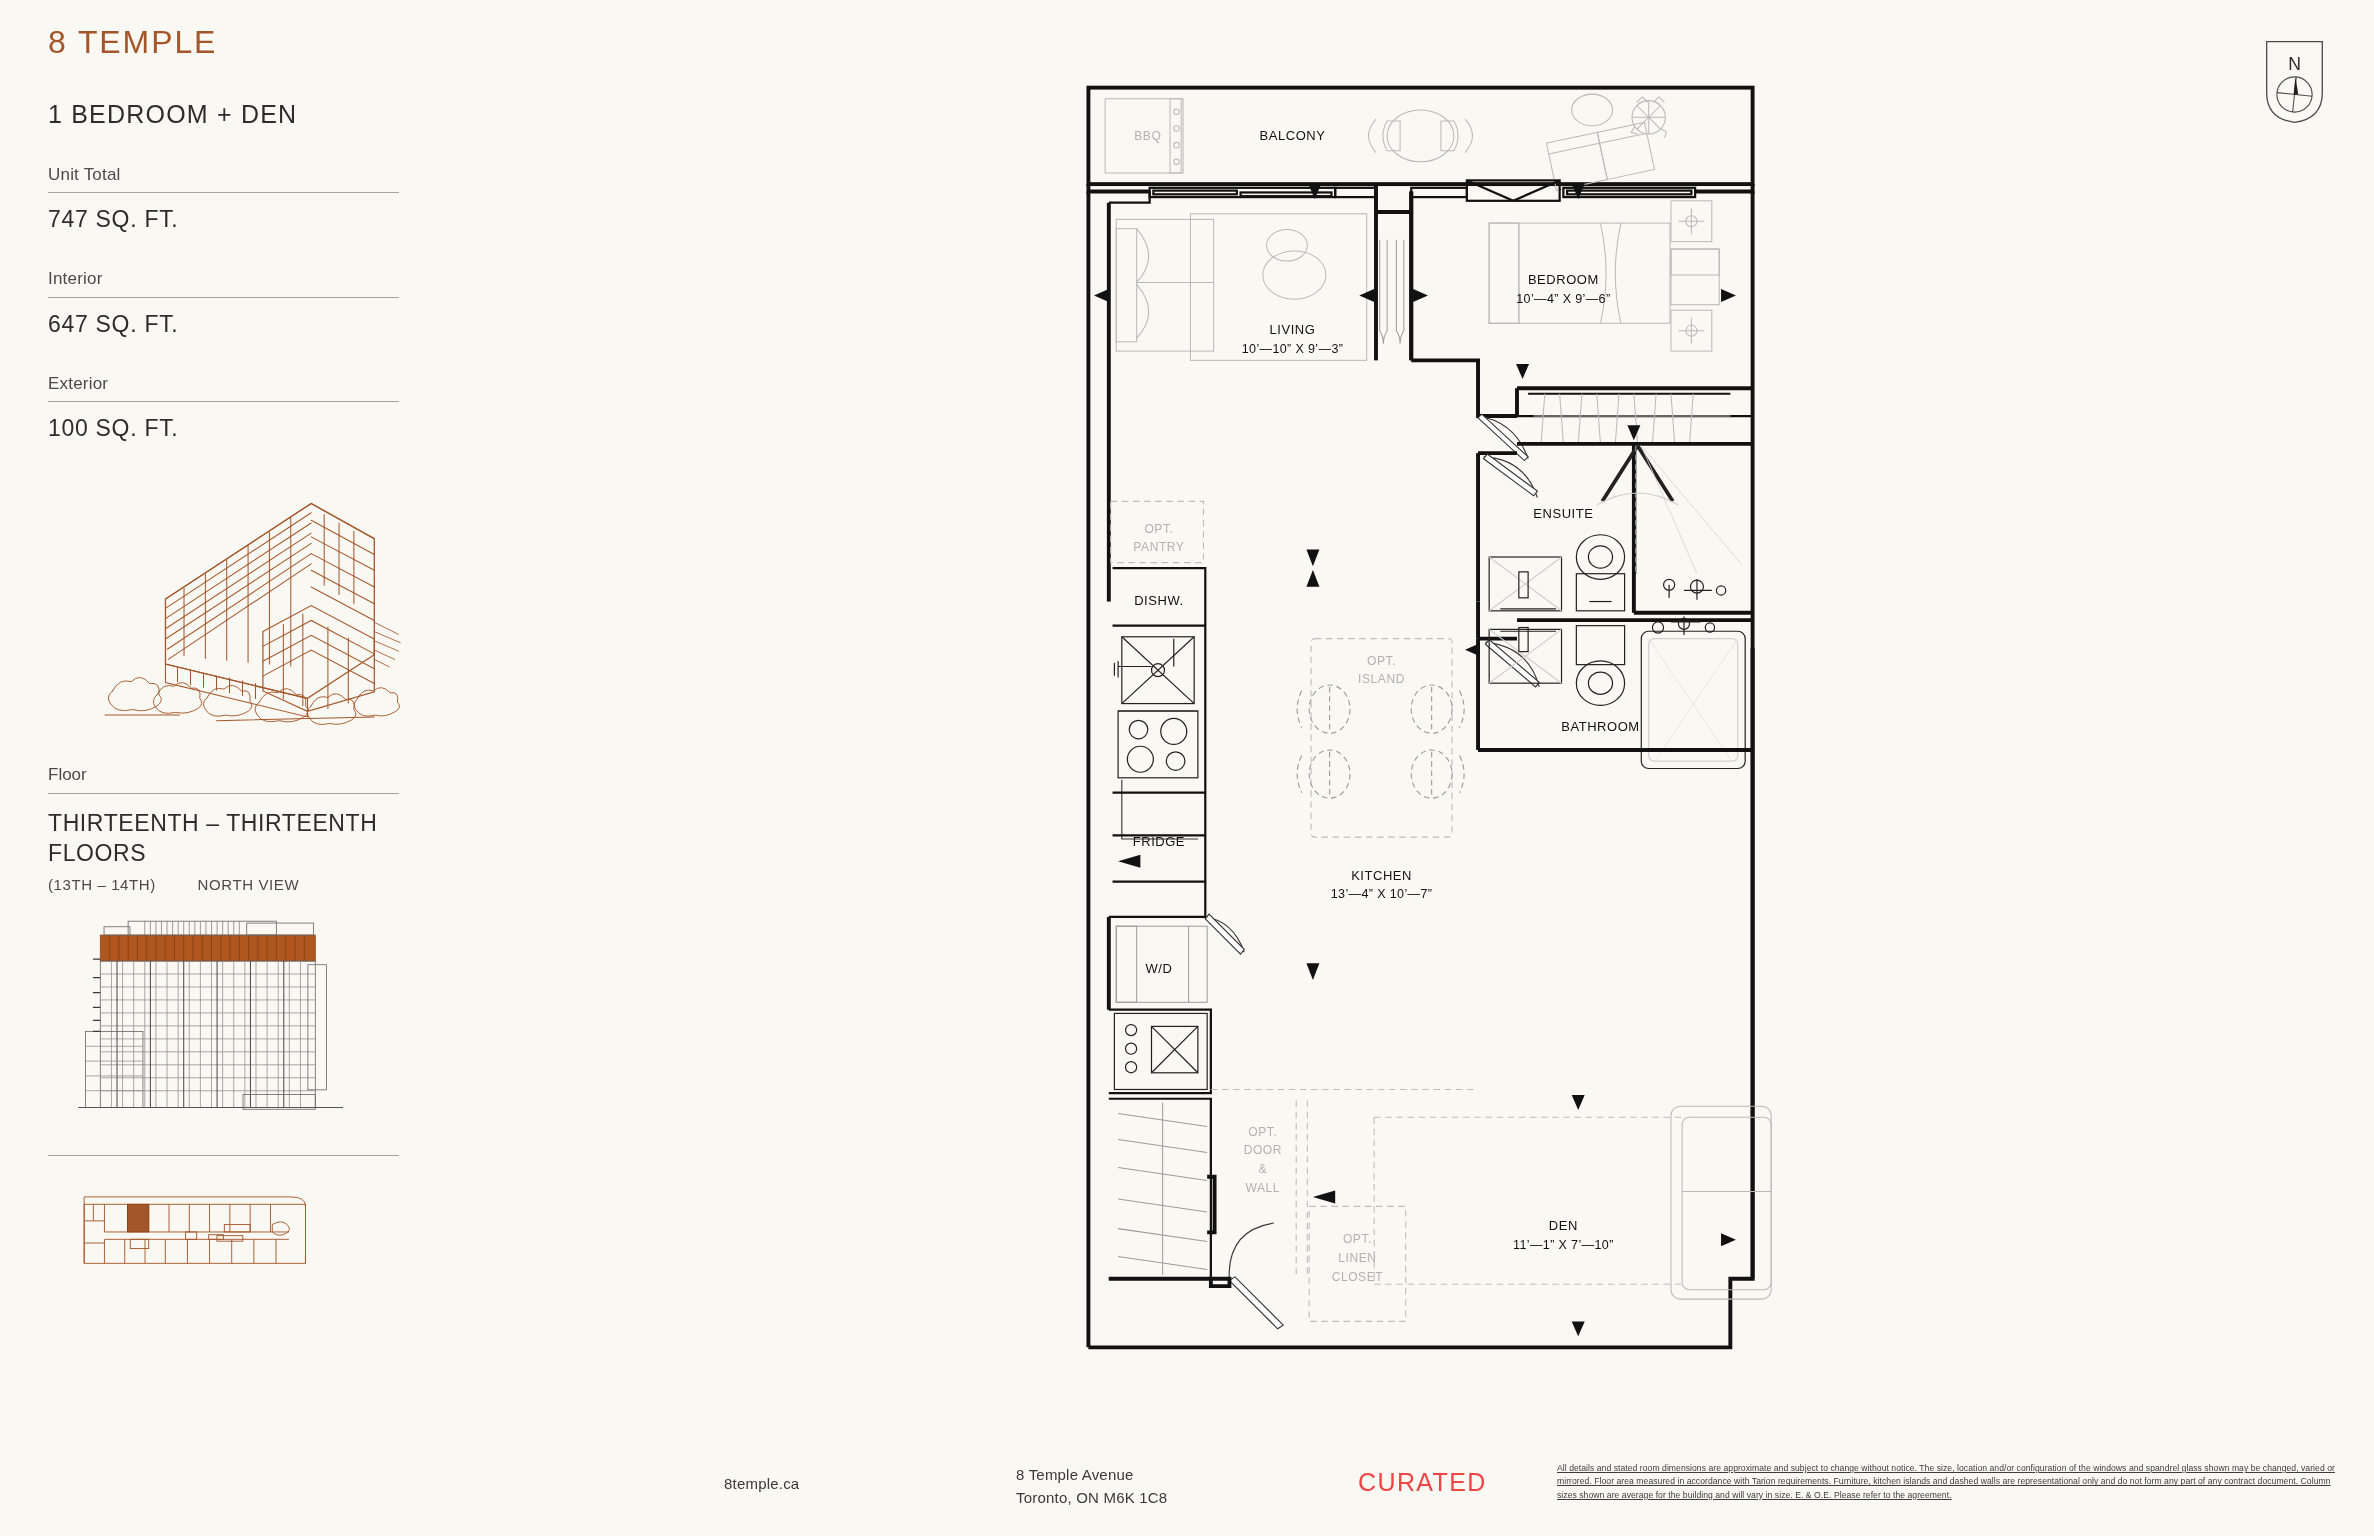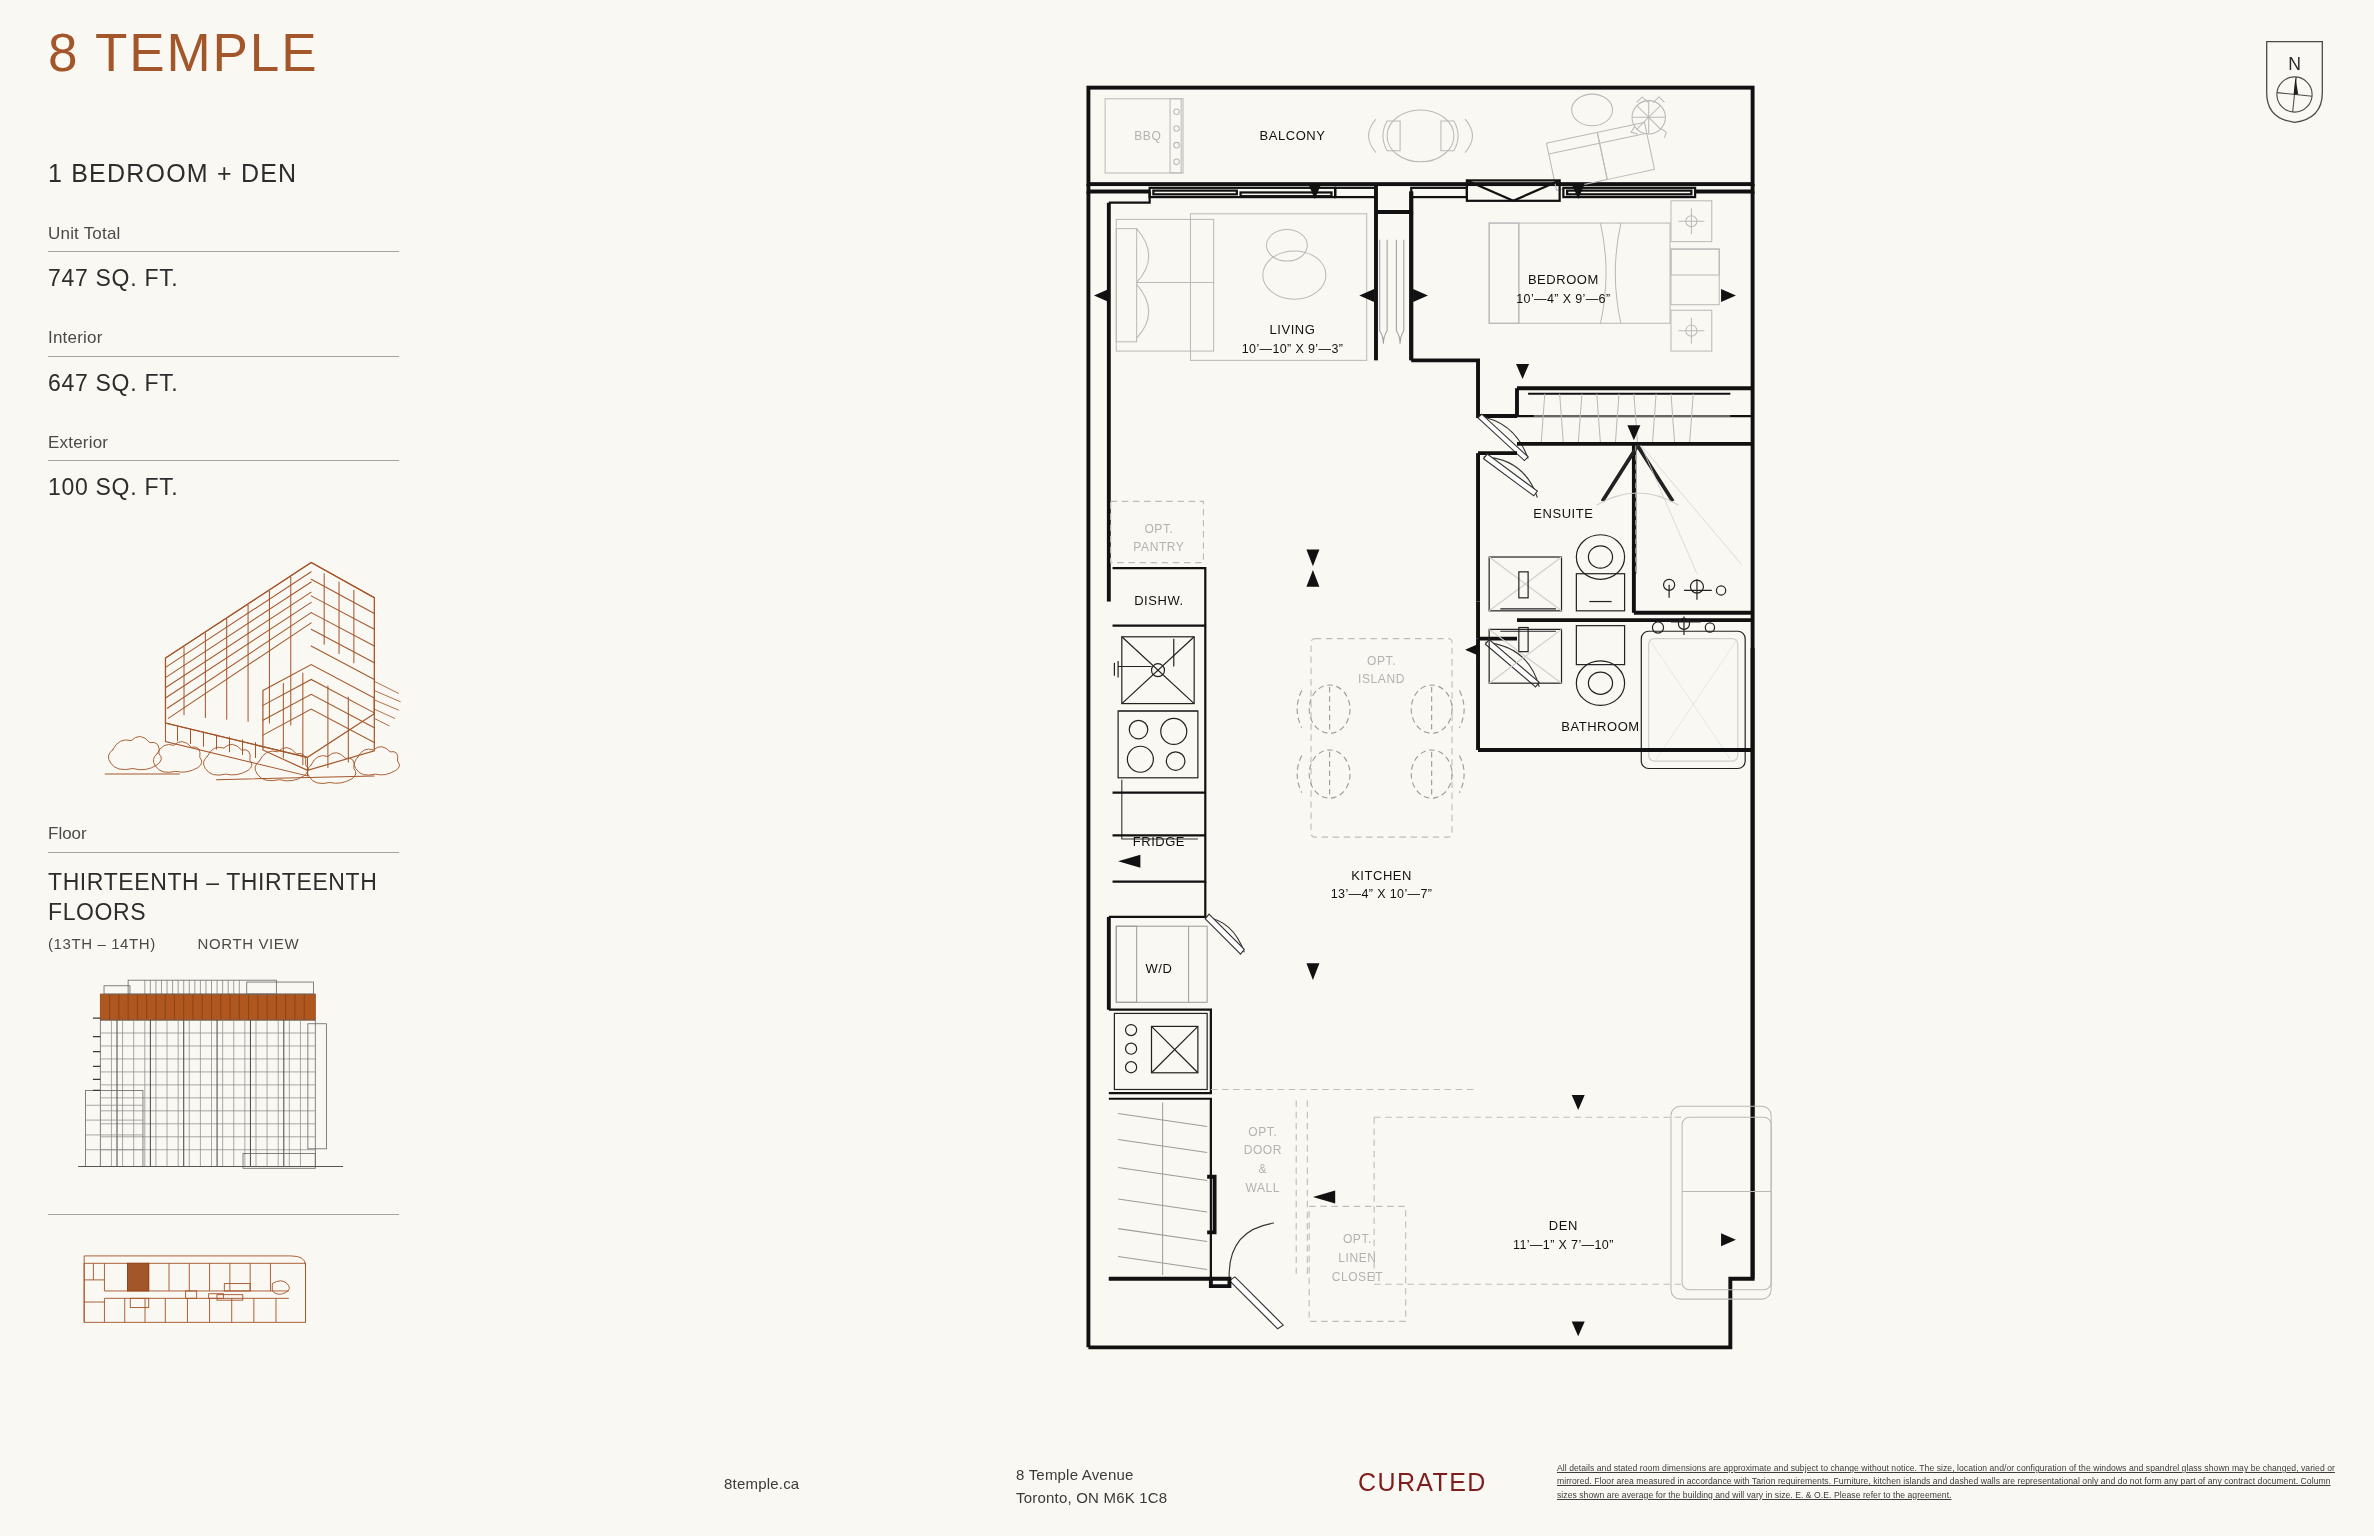--- a/index.html
+++ b/index.html
@@ -18,26 +18,26 @@
 
   
   .sidebar {
     position: absolute;
     left: 48px;
     top: 26px;
     width: 352px;
   }
   .brand {
     font-family: "Liberation Sans", sans-serif;
-    font-size: 53px;
+    font-size: 32px;
     letter-spacing: 1.9px;
     color: #a4562b;
     font-weight: 400;
     line-height: 1;
-    margin-bottom: 80px;
+    margin-bottom: 42px;
   }
   .unit-type {
     font-size: 25px;
     letter-spacing: 1.2px;
     color: #2d2d2d;
     font-weight: 400;
     margin-bottom: 27px;
   }
   .spec-block { margin-bottom: 28px; margin-top: 36px; }
   .spec-label {
@@ -135,21 +135,21 @@
   .f-site {
     position: absolute; left: 724px; top: 11px;
     font-size: 15px; color: #3a3a3a; letter-spacing: 0.2px;
   }
   .f-addr {
     position: absolute; left: 1016px; top: 0px;
     font-size: 15px; color: #3a3a3a; line-height: 1.5; letter-spacing: 0.2px;
   }
   .f-logo {
     position: absolute; left: 1358px; top: 3.7px;
-    font-size: 25px; letter-spacing: 1.4px; color: #7f1d1d; font-weight: 500;
+    font-size: 25px; letter-spacing: 1.4px; color: #ef4444; font-weight: 500;
   }
   .f-disclaimer {
     position: absolute; left: 1557px; top: -1.9px;
     width: 790px;
     font-size: 8.6px; line-height: 1.55; color: #3c3c3c; letter-spacing: 0.05px; text-decoration: underline;
   }
 </style>
 </head>
 <body>
 

